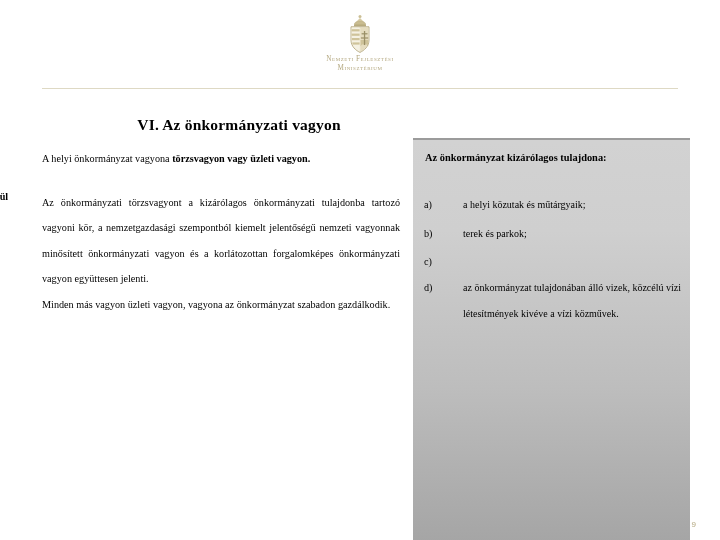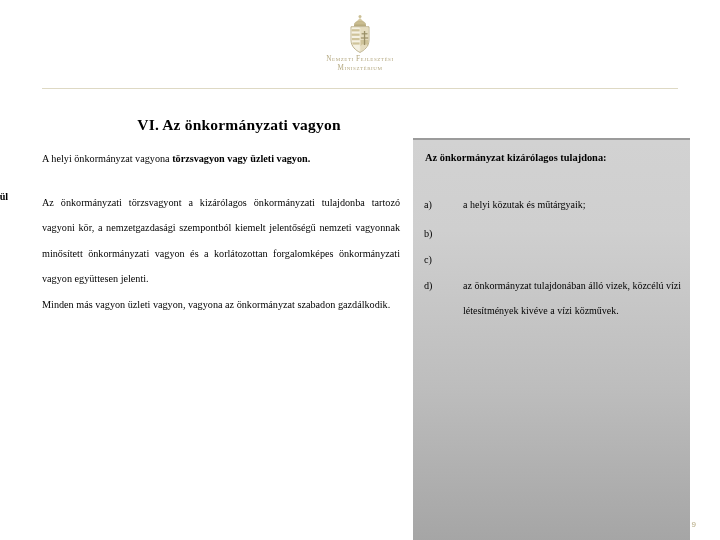--- a/index.html
+++ b/index.html
@@ -220,20 +220,21 @@
     <div class="panel-heading">Az önkormányzat kizárólagos tulajdona:</div>
     <div class="panel-list">
 
       <div class="panel-item">
         <span class="item-marker">a)</span>
         <span class="item-text">a helyi közutak és műtárgyaik;</span>
       </div>
 
       <div class="panel-item">
         <span class="item-marker">b)</span>
+        <span class="item-text">terek és parkok;</span>
       </div>
 
       <div class="panel-item">
         <span class="item-marker">c)</span>
       </div>
 
       <div class="panel-item">
         <span class="item-marker">d)</span>
         <span class="item-text">az önkormányzat tulajdonában álló vizek, közcélú vízi létesítmények kivéve a vízi közművek.</span>
       </div>

